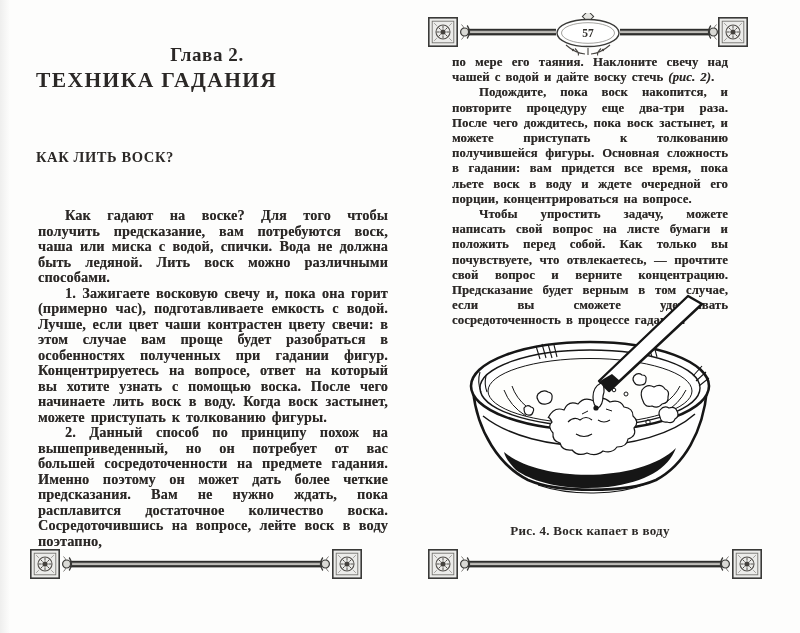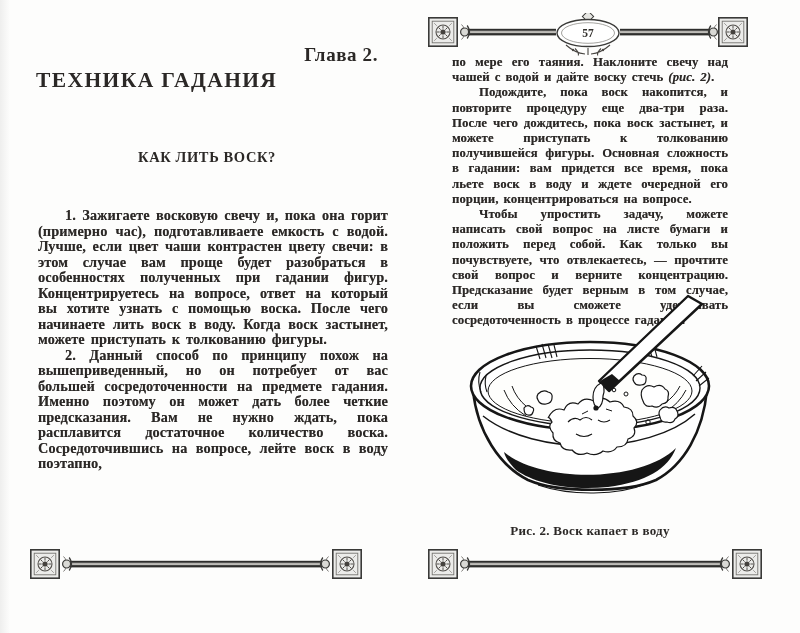--- a/index.html
+++ b/index.html
@@ -6,25 +6,25 @@
   .canvas{
     position:relative;width:800px;height:633px;overflow:hidden;
     background:#fdfdfc;
     font-family:"Liberation Serif","DejaVu Serif",serif;
     color:#2b2826;
   }
   .scan-edge{position:absolute;left:0;top:0;width:10px;height:100%;
     background:linear-gradient(90deg,rgba(110,110,110,.10),rgba(110,110,110,0));}
   
   .chapter-label{position:absolute;left:36px;top:44px;width:342px;
-    text-align:right;font-size:19px;font-weight:bold;letter-spacing:.6px;}
+    text-align:center;font-size:19px;font-weight:bold;letter-spacing:.6px;}
   .chapter-title{position:absolute;left:36px;top:68px;width:342px;
     text-align:left;font-size:21.5px;font-weight:bold;letter-spacing:1.4px;}
   .section-heading{position:absolute;left:36px;top:149px;width:342px;
-    text-align:center;font-size:14.5px;font-weight:bold;letter-spacing:.6px;}
+    text-align:left;font-size:14.5px;font-weight:bold;letter-spacing:.6px;}
   .body-col{position:absolute;text-align:justify;font-weight:bold;
     text-shadow:.2px 0 .3px rgba(43,40,38,.55);}
   .body-left{left:38px;top:208px;width:350px;font-size:14.2px;line-height:15.5px;
     letter-spacing:.15px;word-spacing:2.2px;}
   .body-right{left:452px;top:55px;width:276px;font-size:12.7px;line-height:15.2px;
     letter-spacing:.1px;word-spacing:1.8px;}
   .body-col p{margin:0;text-indent:27px;}
   .body-col p.no-indent{text-indent:0;}
   .fig-ref{font-style:italic;margin-top:7px;}
   .figure-box{position:absolute;left:450px;top:294px;width:284px;height:228px;}
@@ -63,20 +63,21 @@
       </g>
     </defs>
   </svg>
 
   <div>
     <div class="chapter-label">Глава 2.</div>
     <div class="chapter-title">ТЕХНИКА ГАДАНИЯ</div>
     <div class="section-heading">КАК ЛИТЬ ВОСК?</div>
 
     <div class="body-col body-left">
+      <p>Как гадают на воске? Для того чтобы получить предсказание, вам потребуются воск, чаша или миска с водой, спички. Вода не должна быть ледяной. Лить воск можно различными способами.</p>
       <p>1. Зажигаете восковую свечу и, пока она горит (примерно час), подготавливаете емкость с водой. Лучше, если цвет чаши контрастен цвету свечи: в этом случае вам проще будет разобраться в особенностях полученных при гадании фигур. Концентрируетесь на вопросе, ответ на который вы хотите узнать с помощью воска. После чего начинаете лить воск в воду. Когда воск застынет, можете приступать к толкованию фигуры.</p>
       <p>2. Данный способ по принципу похож на вышеприведенный, но он потребует от вас большей сосредоточенности на предмете гадания. Именно поэтому он может дать более четкие предсказания. Вам не нужно ждать, пока расплавится достаточное количество воска. Сосредоточившись на вопросе, лейте воск в воду поэтапно,</p>
     </div>
 
     <svg class="orn orn-left-bottom" width="332" height="36" viewBox="0 0 332 36">
       <rect x="40" y="12.8" width="252" height="2" fill="#2e2e2c"></rect>
       <rect x="40" y="15.2" width="252" height="1.5" fill="#a3a19c"></rect>
       <rect x="40" y="17.1" width="252" height="2.3" fill="#2e2e2c"></rect>
       <use href="#orn-finial" transform="translate(33,16)"></use>
       <use href="#orn-finial" transform="translate(299,16) scale(-1,1)"></use>
@@ -160,21 +161,21 @@
           <polygon points="238,2 252,10 159,97 149,87" fill="#ffffff" stroke-width="2.4" stroke-linejoin="round"></polygon>
           <path d="M162,80 L170,87 L159,97 L150,87 Z" fill="#161616" stroke="none"></path>
 
           <path d="M151,89 q-8,4 -8,14 q0,9 5,11 q5,-3 5,-12 q3,-9 -2,-13 z" fill="#ffffff" stroke-width="1.2"></path>
           <circle cx="146" cy="114" r="2.6" fill="#161616" stroke="none"></circle>
           <path d="M138,117 l-6,3 M156,115 l6,2" stroke-width="1"></path>
         </g>
       </svg>
     </div>
 
-    <div class="figure-caption">Рис. 2. Воск капает в воду</div>
+    <div class="figure-caption">Рис. 4. Воск капает в воду</div>
 
     <svg class="orn orn-right-bottom" width="334" height="36" viewBox="0 0 334 36">
       <rect x="40" y="12.8" width="256" height="2" fill="#2e2e2c"></rect>
       <rect x="40" y="15.2" width="256" height="1.5" fill="#a3a19c"></rect>
       <rect x="40" y="17.1" width="256" height="2.3" fill="#2e2e2c"></rect>
       <use href="#orn-finial" transform="translate(33,16)"></use>
       <use href="#orn-finial" transform="translate(301,16) scale(-1,1)"></use>
       <use href="#orn-square" x="0" y="1"></use>
       <use href="#orn-square" x="304" y="1"></use>
     </svg>

